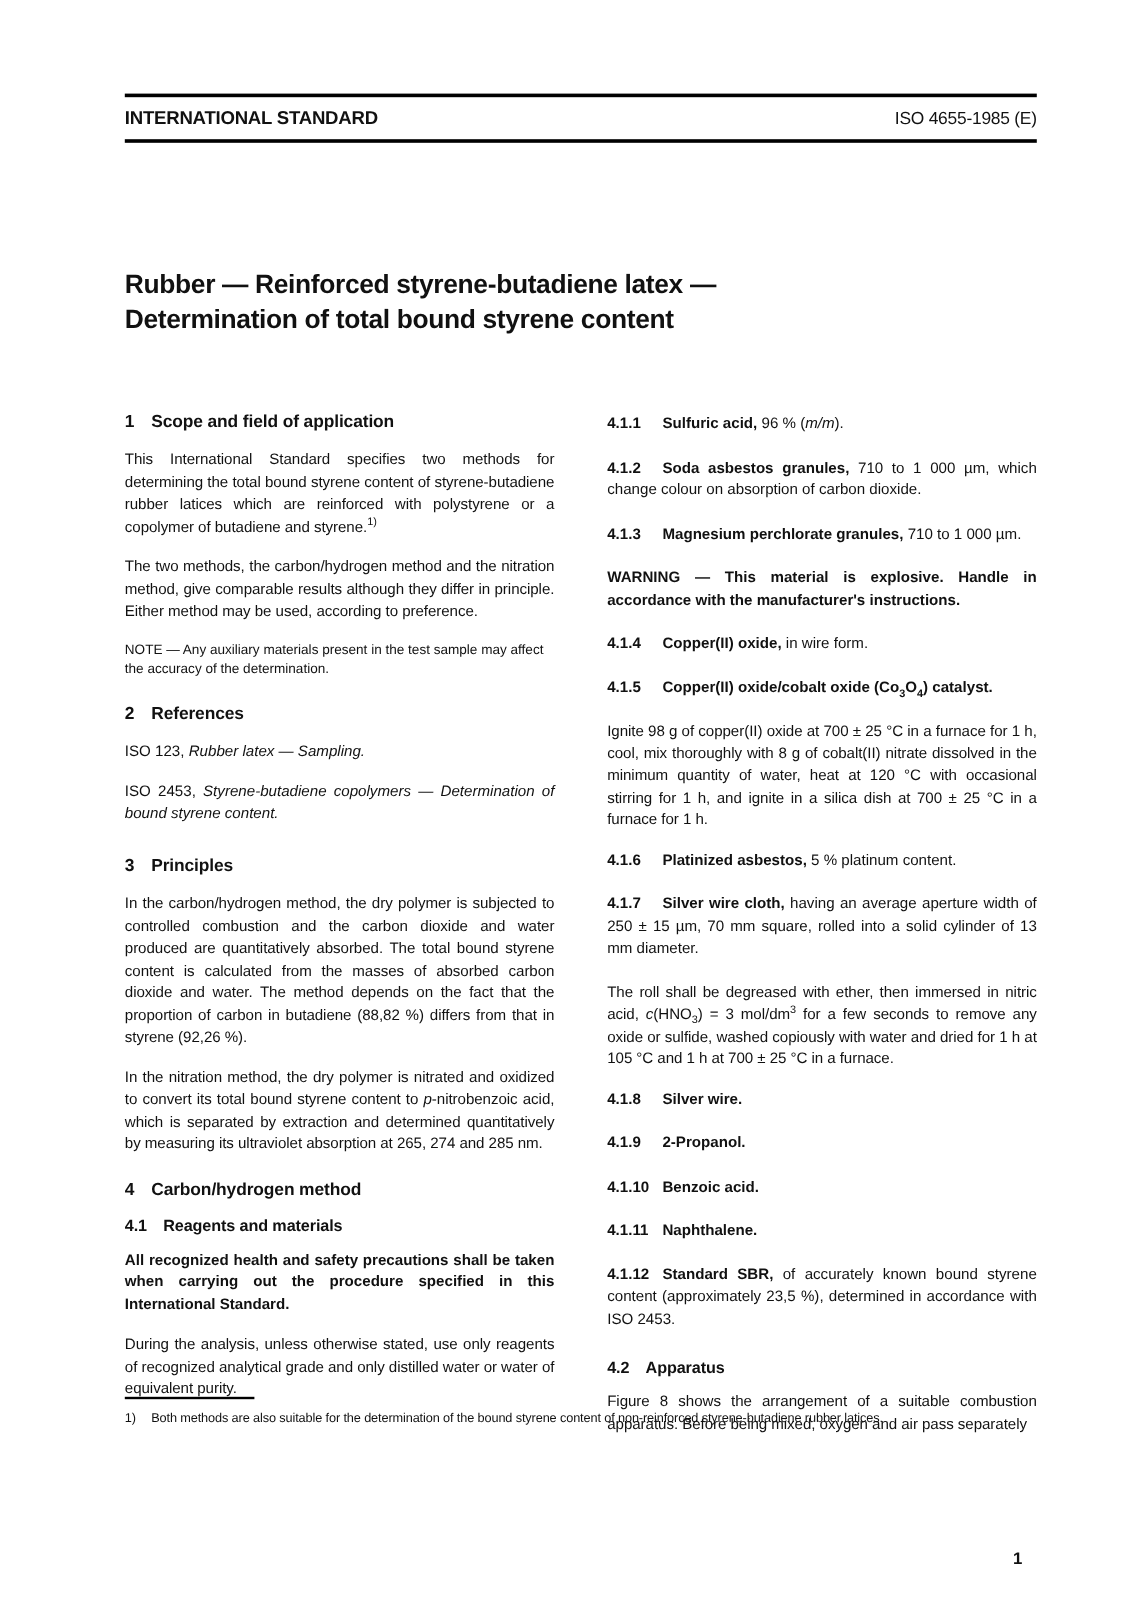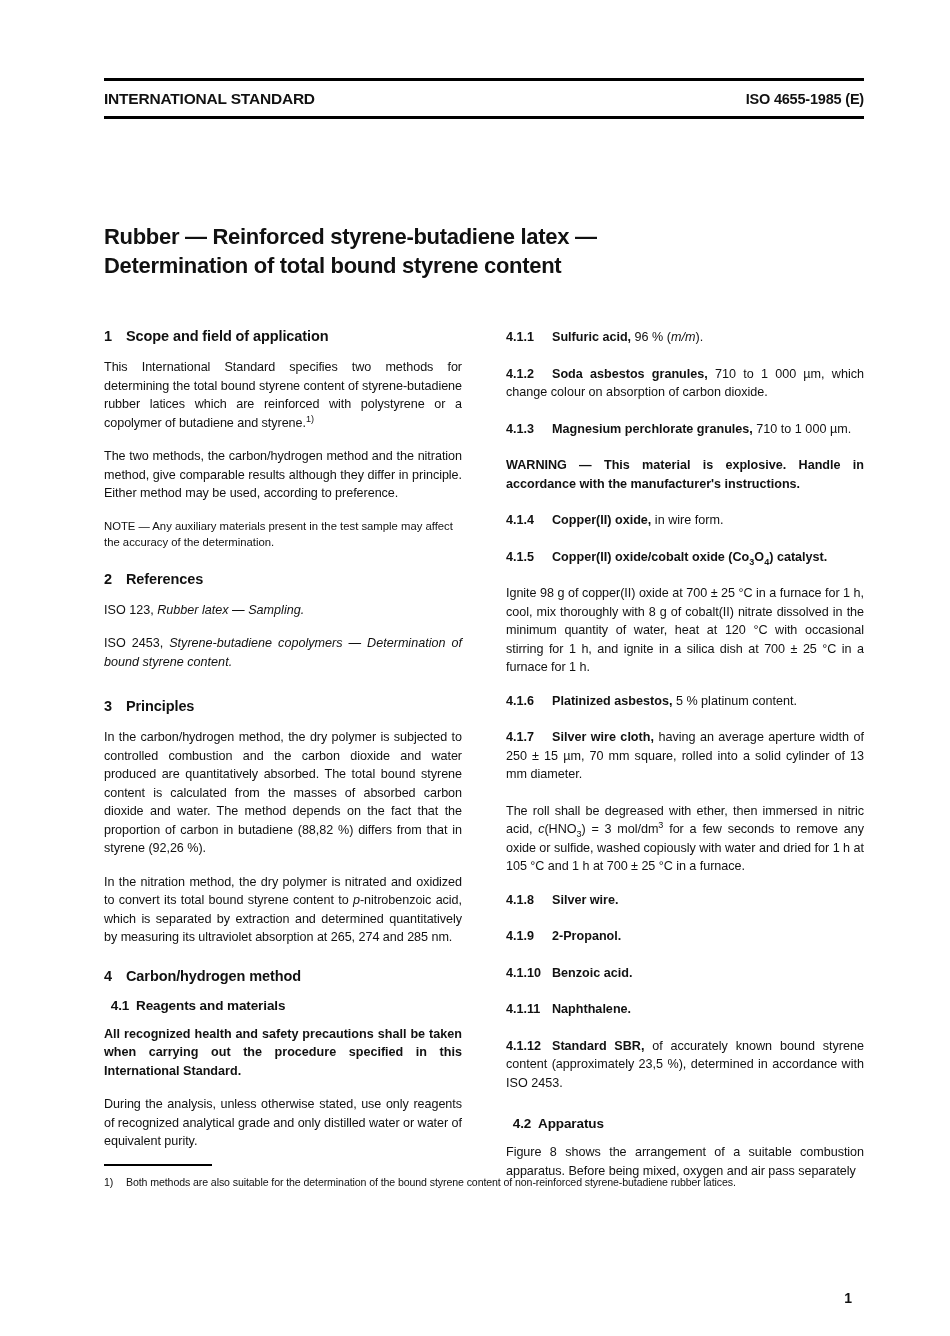--- a/index.html
+++ b/index.html
@@ -43,42 +43,42 @@
     align-items: baseline;
     padding: 9px 0 8px 0;
   }
   .header-left {
     font-size: 15.5px;
     font-weight: bold;
     letter-spacing: -0.2px;
   }
   .header-right {
     font-size: 14.5px;
-    font-weight: bold;
+    font-weight: normal;
     letter-spacing: -0.2px;
   }
 
   
   .doc-title {
     position: absolute;
     left: 98px;
     top: 222px;
     width: 740px;
     font-size: 22px;
     font-weight: bold;
     line-height: 1.32;
     letter-spacing: -0.3px;
   }
   .doc-title .l2 { display: block; }
 
   
   .columns {
     position: absolute;
     left: 98px;
-    top: 328px;
+    top: 344px;
     width: 760px;
     display: flex;
     gap: 44px;
   }
   .col {
     width: 358px;
   }
 
   h2.sec {
     font-size: 14.5px;
@@ -86,21 +86,21 @@
     margin: 0 0 14px 0;
     letter-spacing: -0.1px;
   }
   h2.sec .num { display: inline-block; min-width: 22px; }
   h3.subsec {
     font-size: 13.5px;
     font-weight: bold;
     margin: 0 0 12px 0;
     letter-spacing: -0.1px;
   }
-  h3.subsec .num { display: inline-block; min-width: 32px; text-align: center; }
+  h3.subsec .num { display: inline-block; min-width: 32px; }
 
   p.body {
     font-size: 12.6px;
     line-height: 1.47;
     margin: 0 0 15px 0;
     text-align: justify;
     letter-spacing: -0.05px;
   }
   p.body.last { margin-bottom: 15px; }
   p.note {

